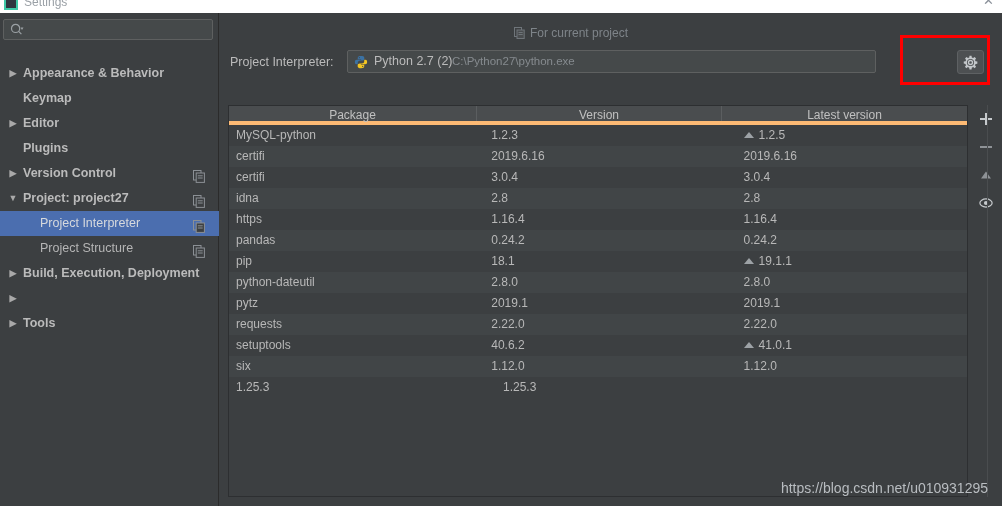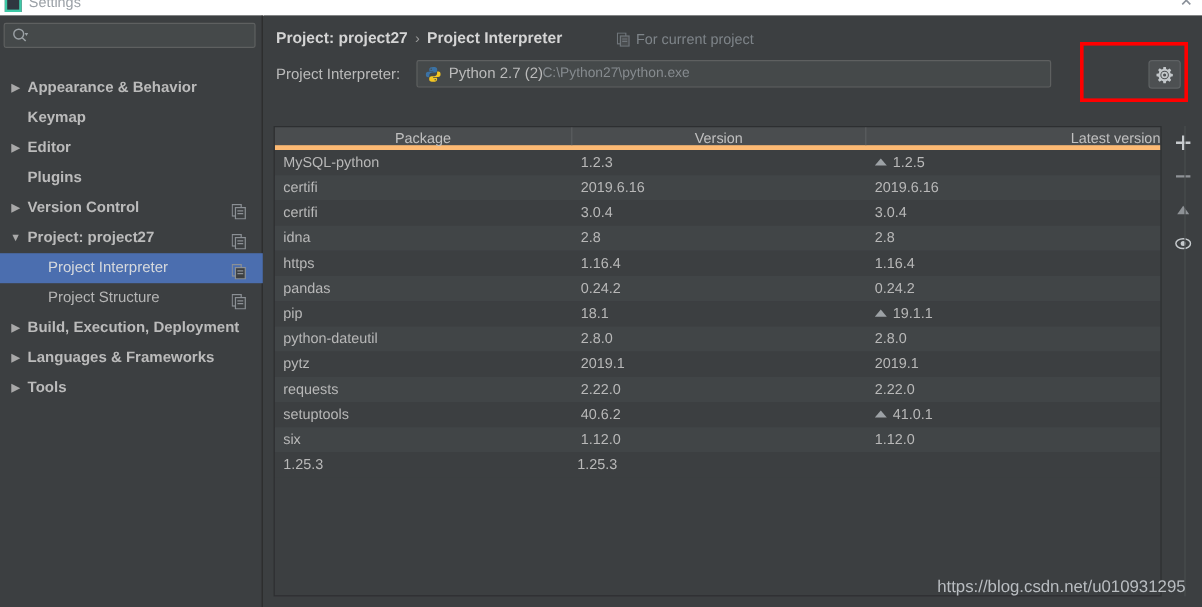--- a/index.html
+++ b/index.html
@@ -151,26 +151,26 @@
   }
   .thead {
     display: flex; height: 19px;
     background: #4a4d4f;
     border-bottom: 4px solid #fdba74;
   }
   .th {
     color: #c0c0c0; font-size: 12px; text-align: center; line-height: 19px;
     border-right: 1px solid #5b5e60;
   }
-  .th:last-child { border-right: none; text-align: right; }
+  .th:last-child { border-right: none; }
   .col-pkg { width: 248px; }
   .col-ver { width: 245px; }
   .col-latest { width: 245px; }
 
-  .row { display: flex; height: 21px; }
+  .row { display: flex; height: 21px; gap: 22px; }
   .row.odd { background: #3c3f41; }
   .row.even { background: #414547; }
   .cell {
     font-size: 12px; color: #b8b8b8; line-height: 21px;
     padding-left: 7px; white-space: nowrap; overflow: hidden;
   }
   .cell.pkg { width: 248px; }
   .cell.ver { width: 245px; }
   .cell.latest { width: 245px; position: relative; padding-left: 7px; }
   .up-arrow {
@@ -279,34 +279,30 @@
               <line x1="4.8" y1="5.8" x2="9.7" y2="5.8" stroke="#8b9095" stroke-width="1"></line>
               <line x1="4.8" y1="8" x2="9.7" y2="8" stroke="#8b9095" stroke-width="1"></line>
             </svg></span>
         </div>
         <div class="tree-item">
           <span class="tree-arrow">▶</span>
           <span class="tree-label">Build, Execution, Deployment</span>
         </div>
         <div class="tree-item">
           <span class="tree-arrow">▶</span>
-          <span class="tree-label">Languages &amp; Frameworks</span>
         </div>
         <div class="tree-item">
           <span class="tree-arrow">▶</span>
           <span class="tree-label">Tools</span>
         </div>
       </div>
   </div>
 
   <div class="content">
 
-    <div class="breadcrumb">
-      <span>Project: project27</span><span class="sep">›</span><span>Project Interpreter</span>
-    </div>
 
     <div class="for-current">
       <span class="for-current-icon">
         <svg width="11" height="12" viewBox="0 0 11 12">
           <rect x="0.5" y="0.5" width="7" height="9" fill="none" stroke="#6f757a" stroke-width="1"></rect>
           <rect x="3" y="3" width="7.2" height="8.5" fill="#4a4d4f" stroke="#6f757a" stroke-width="1"></rect>
           <line x1="4.5" y1="5.5" x2="8.7" y2="5.5" stroke="#6f757a" stroke-width="1"></line>
           <line x1="4.5" y1="7.5" x2="8.7" y2="7.5" stroke="#6f757a" stroke-width="1"></line>
         </svg>
       </span><span>For current project</span>

